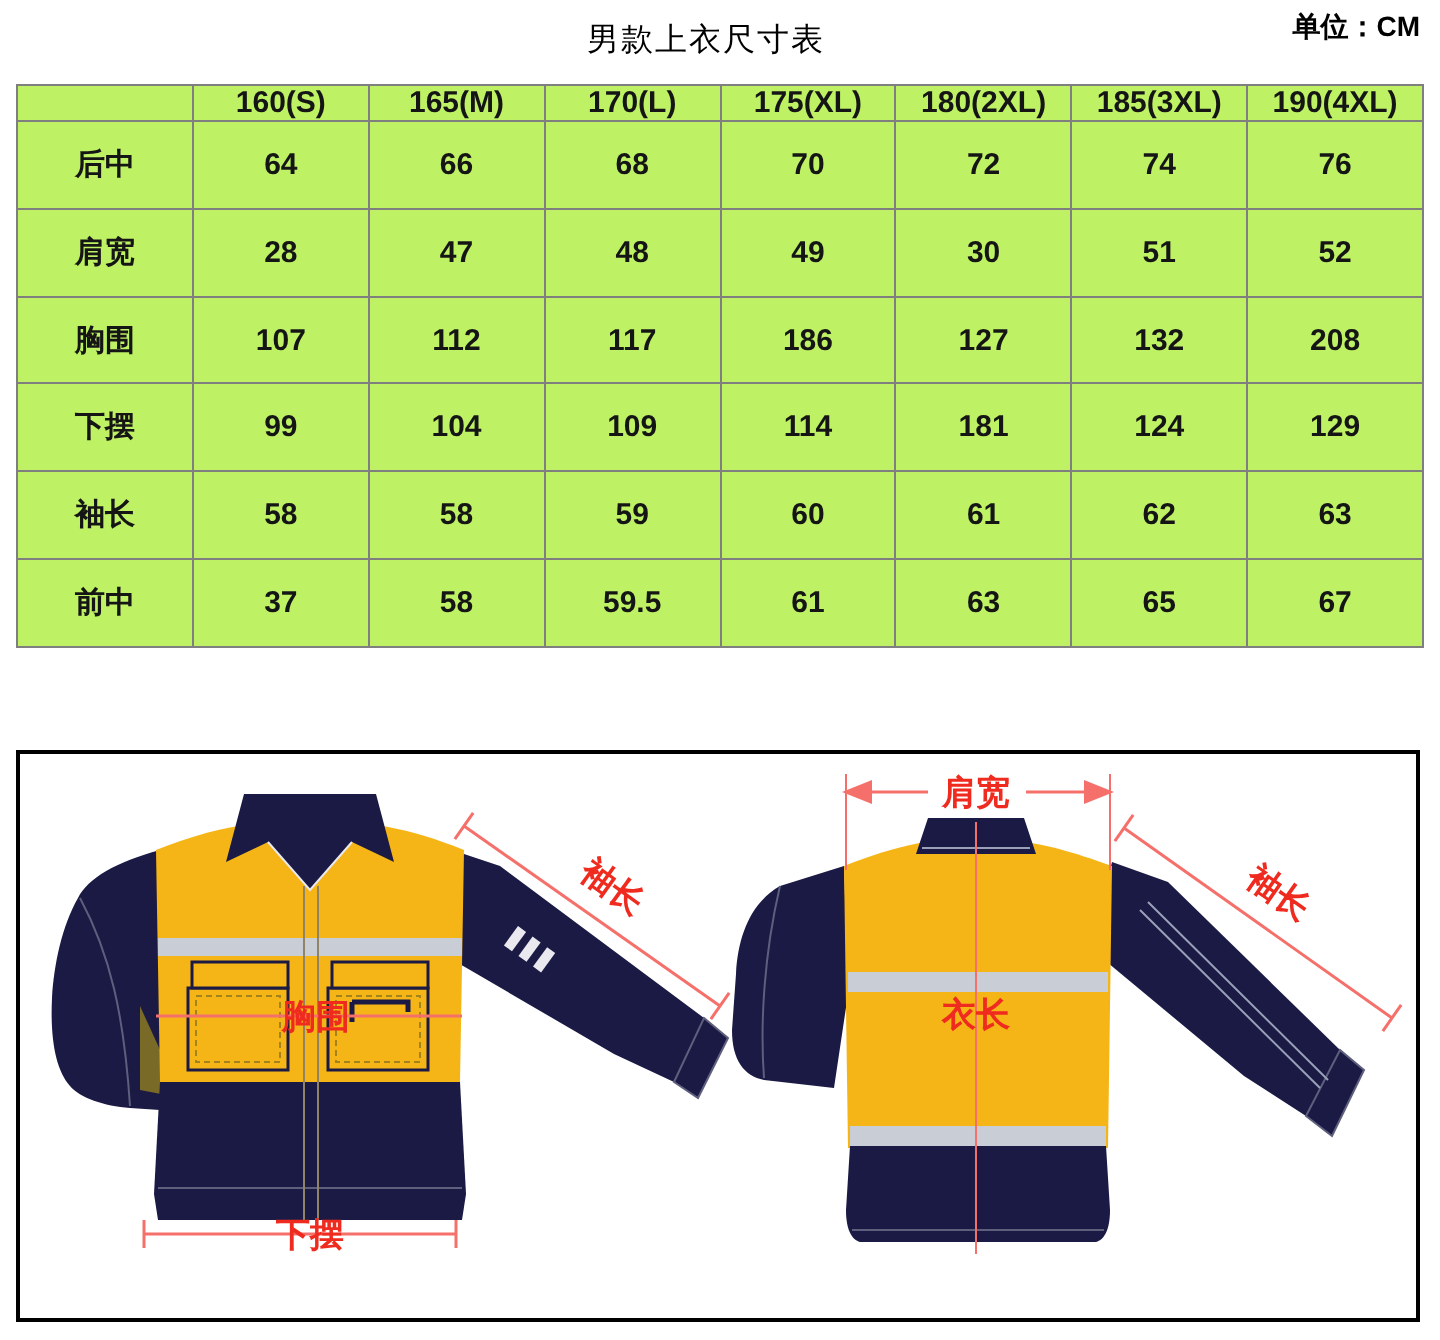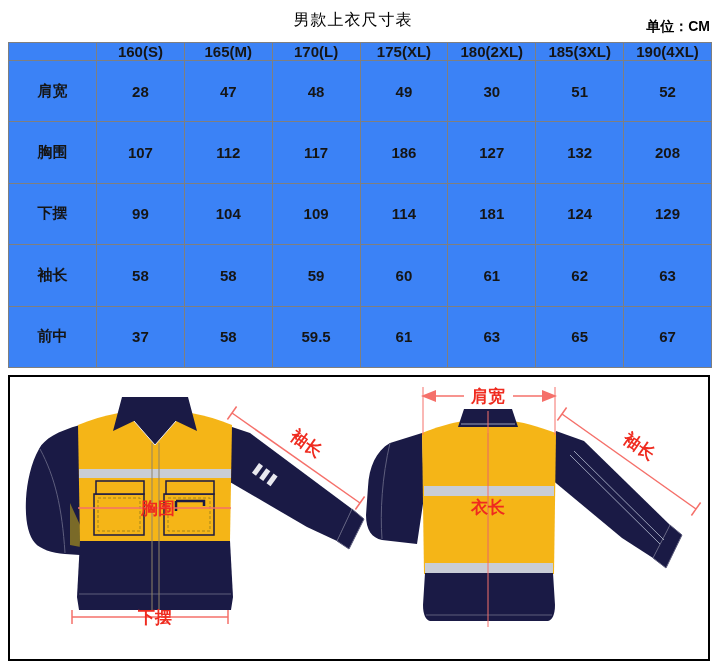--- a/index.html
+++ b/index.html
@@ -8,28 +8,28 @@
     background:#ffffff;
     font-family:"Liberation Sans", sans-serif;
     overflow:hidden;
   }
   .page-title {
     position:absolute; top:10px; left:0; width:706px;
     text-align:center; font-size:16px; font-weight:500;
     color:#000; letter-spacing:1px;
   }
   .unit-label {
-    position:absolute; top:18px; right:10px;
+    position:absolute; top:5px; right:10px;
     font-size:14px; font-weight:700; color:#000;
   }
   table.size-table {
     position:absolute; top:42px; left:8px;
-    width:704px; height:326px;
+    width:704px; height:282px;
     border-collapse:collapse; table-layout:fixed;
-    background:#3b82f6;
+    background:#bef264;
   }
   .size-table th, .size-table td {
     border:1px solid var(--table-border-gray);
     text-align:center; vertical-align:middle;
     font-size:15px; font-weight:700; color:#151515;
     padding:0;
   }
   .size-table .corner { width:87px; }
   .diagram-panel {
     position:absolute; top:375px; left:8px;
@@ -63,20 +63,30 @@
         <th>165(M)</th>
         <th>170(L)</th>
         <th>175(XL)</th>
         <th>180(2XL)</th>
         <th>185(3XL)</th>
         <th>190(4XL)</th>
       </tr>
   </thead>
   <tbody>
       <tr>
+        <th>后中</th>
+        <td>64</td>
+        <td>66</td>
+        <td>68</td>
+        <td>70</td>
+        <td>72</td>
+        <td>74</td>
+        <td>76</td>
+      </tr>
+      <tr>
         <th>肩宽</th>
         <td>28</td>
         <td>47</td>
         <td>48</td>
         <td>49</td>
         <td>30</td>
         <td>51</td>
         <td>52</td>
       </tr>
       <tr>

